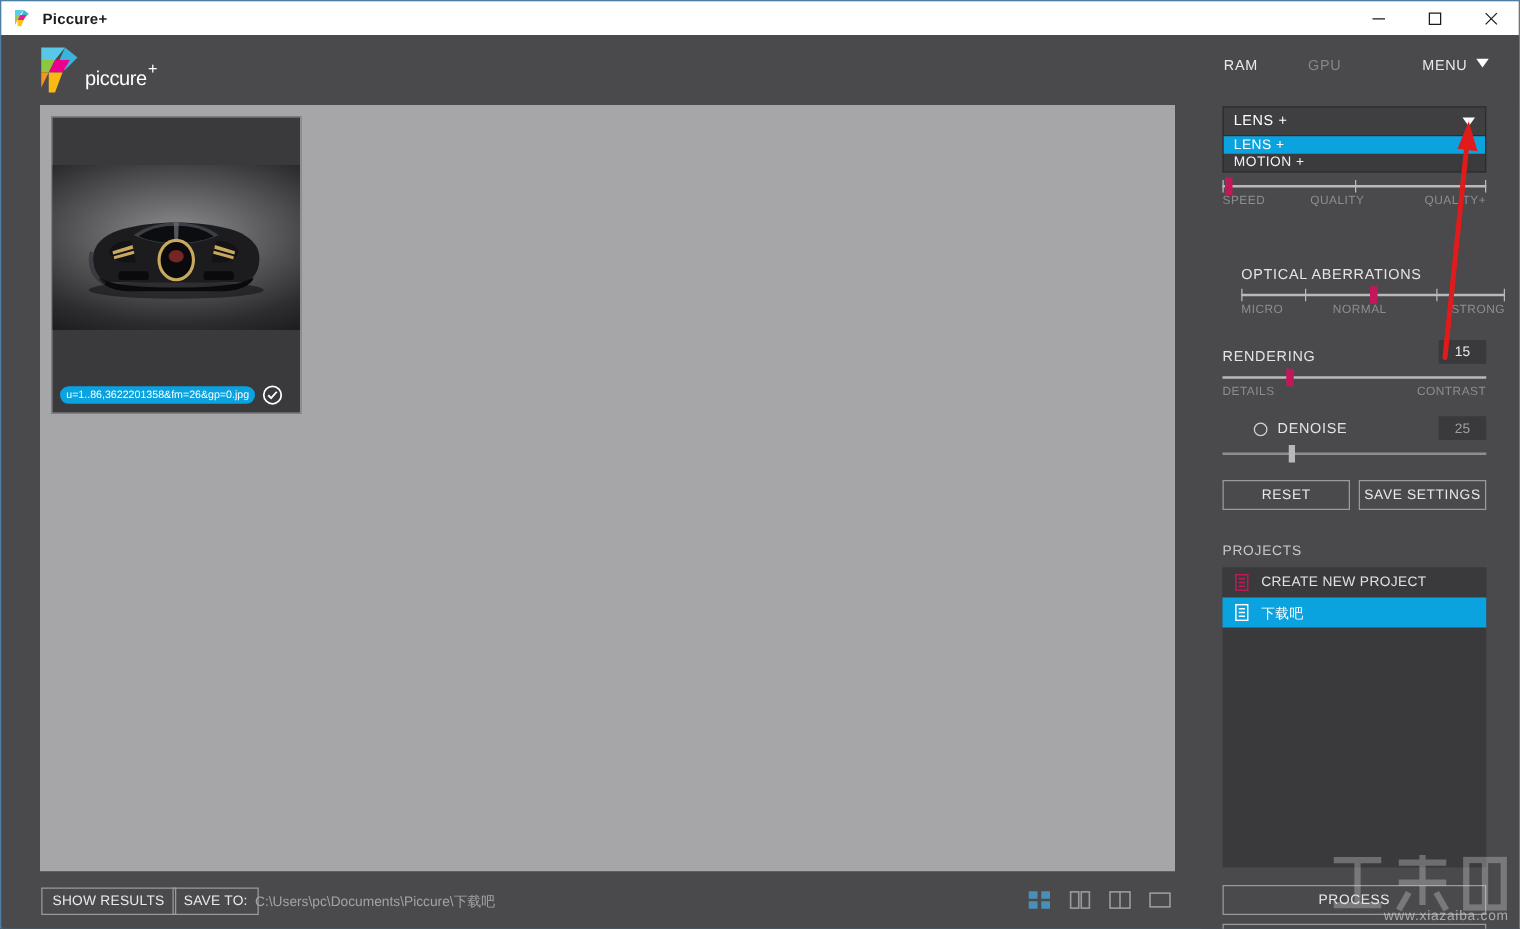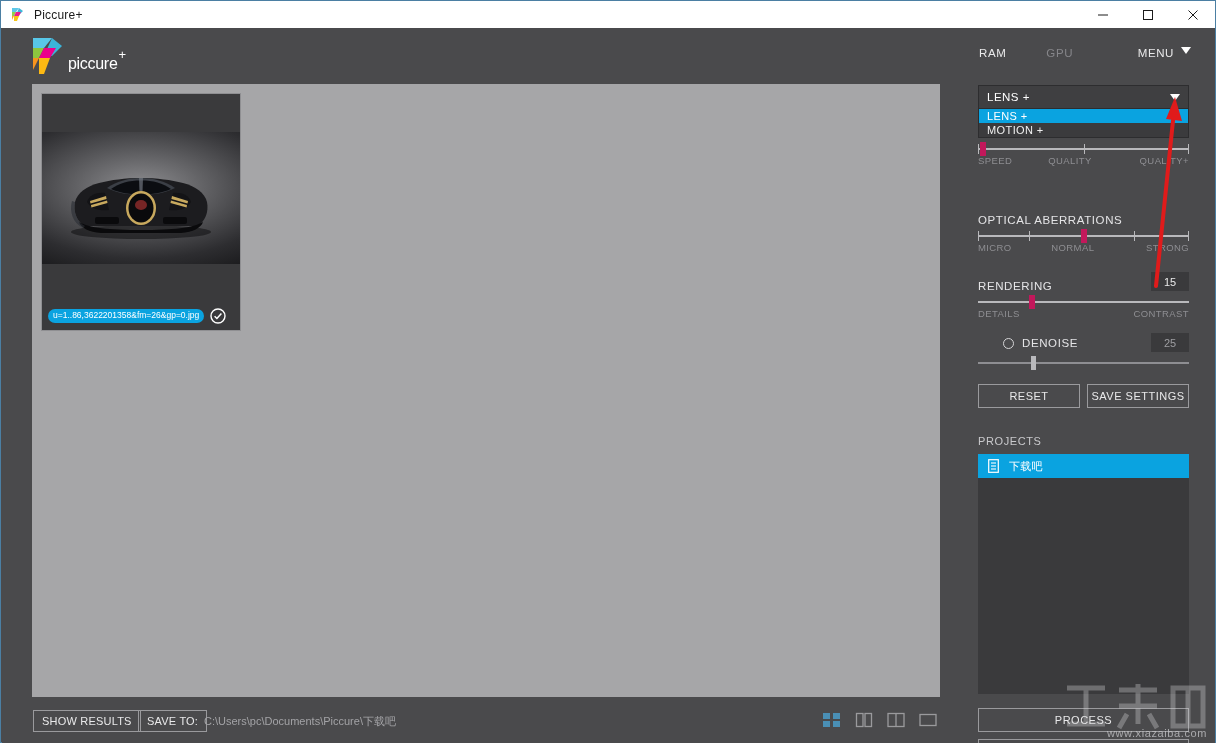--- a/index.html
+++ b/index.html
@@ -14,21 +14,21 @@
     width: 1216px; height: 743px;
     background: #4a4a4c;
     border: 1px solid #4b7fa3;
   }
 
   
   #titlebar {
     position: absolute; left: 0; top: 0;
     width: 1214px; height: 27px;
     background: #ffffff;
-    display: flex; align-items: center;
+    display: flex; align-items: center; font-weight: bold;
   }
   #title-icon {
     width: 16px; height: 16px; margin-left: 9px; margin-right: 8px;
     position: relative; flex: none;
   }
   #title-text {
     font-size: 12px; color: #1b1b1b; letter-spacing: .2px;
   }
   #winbtns { margin-left: auto; display: flex; height: 27px; }
   .winbtn {
@@ -383,21 +383,21 @@
         <div class="tick" style="right:0;"></div>
         <div class="knob" style="left:1%;"></div>
       </div>
       <div class="scale">
         <span>SPEED</span>
         <span>QUALITY</span>
         <span>QUALITY+</span>
       </div>
     </div>
 
-    <div class="sec" style="top:185px;">
+    <div class="sec" style="top:185px;margin-left:15px;">
       <div class="sec-title">OPTICAL ABERRATIONS</div>
       <div class="track">
         <div class="tick" style="left:0;"></div>
         <div class="tick" style="left:24%;"></div>
         <div class="tick" style="left:74%;"></div>
         <div class="tick" style="right:0;"></div>
         <div class="knob" style="left:49%;"></div>
       </div>
       <div class="scale">
         <span>MICRO</span>
@@ -432,20 +432,29 @@
         <div class="knob gray" style="left:25%;"></div>
       </div>
     </div>
 
     <div class="actbtn" id="btn-reset">RESET</div>
     <div class="actbtn" id="btn-save-settings">SAVE SETTINGS</div>
 
     <div id="projects-title">PROJECTS</div>
 
     <div id="projects-list">
+      <div class="proj" id="proj-create">
+        <svg class="doc-icon" viewBox="0 0 11 14">
+          <rect x="0.7" y="0.7" width="9.6" height="12.6" fill="none" stroke="#c2185b" stroke-width="1.2"></rect>
+          <line x1="3" y1="4" x2="8" y2="4" stroke="#c2185b" stroke-width="1.1"></line>
+          <line x1="3" y1="7" x2="8" y2="7" stroke="#c2185b" stroke-width="1.1"></line>
+          <line x1="3" y1="10" x2="8" y2="10" stroke="#c2185b" stroke-width="1.1"></line>
+        </svg>
+        <span class="proj-label">CREATE NEW PROJECT</span>
+      </div>
       <div class="proj" id="proj-sel">
         <svg class="doc-icon" viewBox="0 0 11 14">
           <rect x="0.7" y="0.7" width="9.6" height="12.6" fill="none" stroke="#ffffff" stroke-width="1.2"></rect>
           <line x1="3" y1="4" x2="8" y2="4" stroke="#ffffff" stroke-width="1.1"></line>
           <line x1="3" y1="7" x2="8" y2="7" stroke="#ffffff" stroke-width="1.1"></line>
           <line x1="3" y1="10" x2="8" y2="10" stroke="#ffffff" stroke-width="1.1"></line>
         </svg>
         <span class="proj-label">下载吧</span>
       </div>
     </div>

